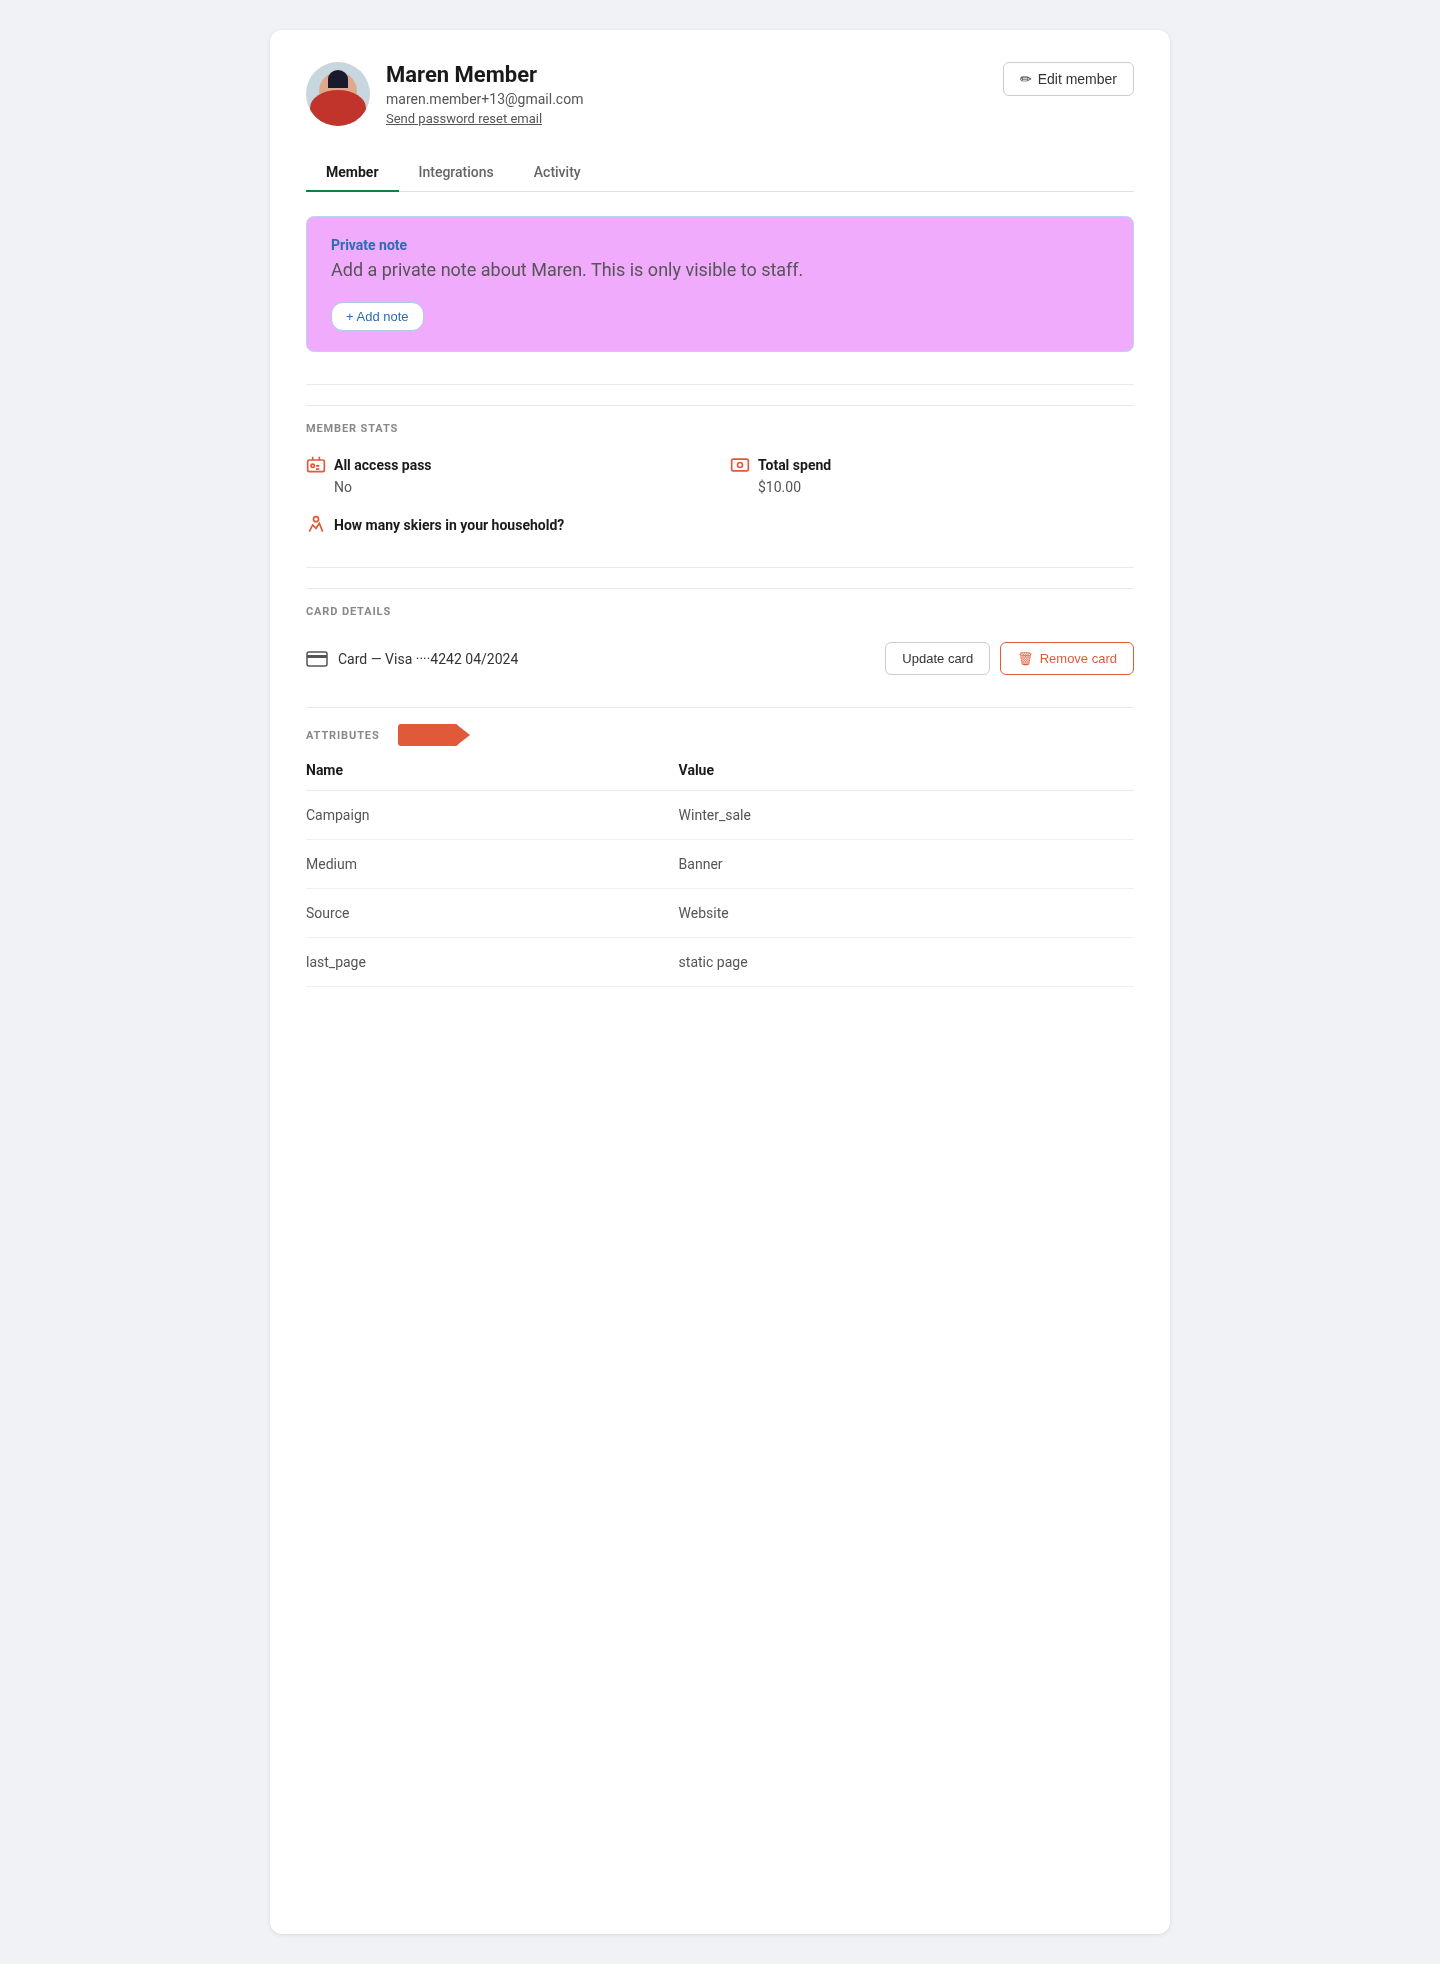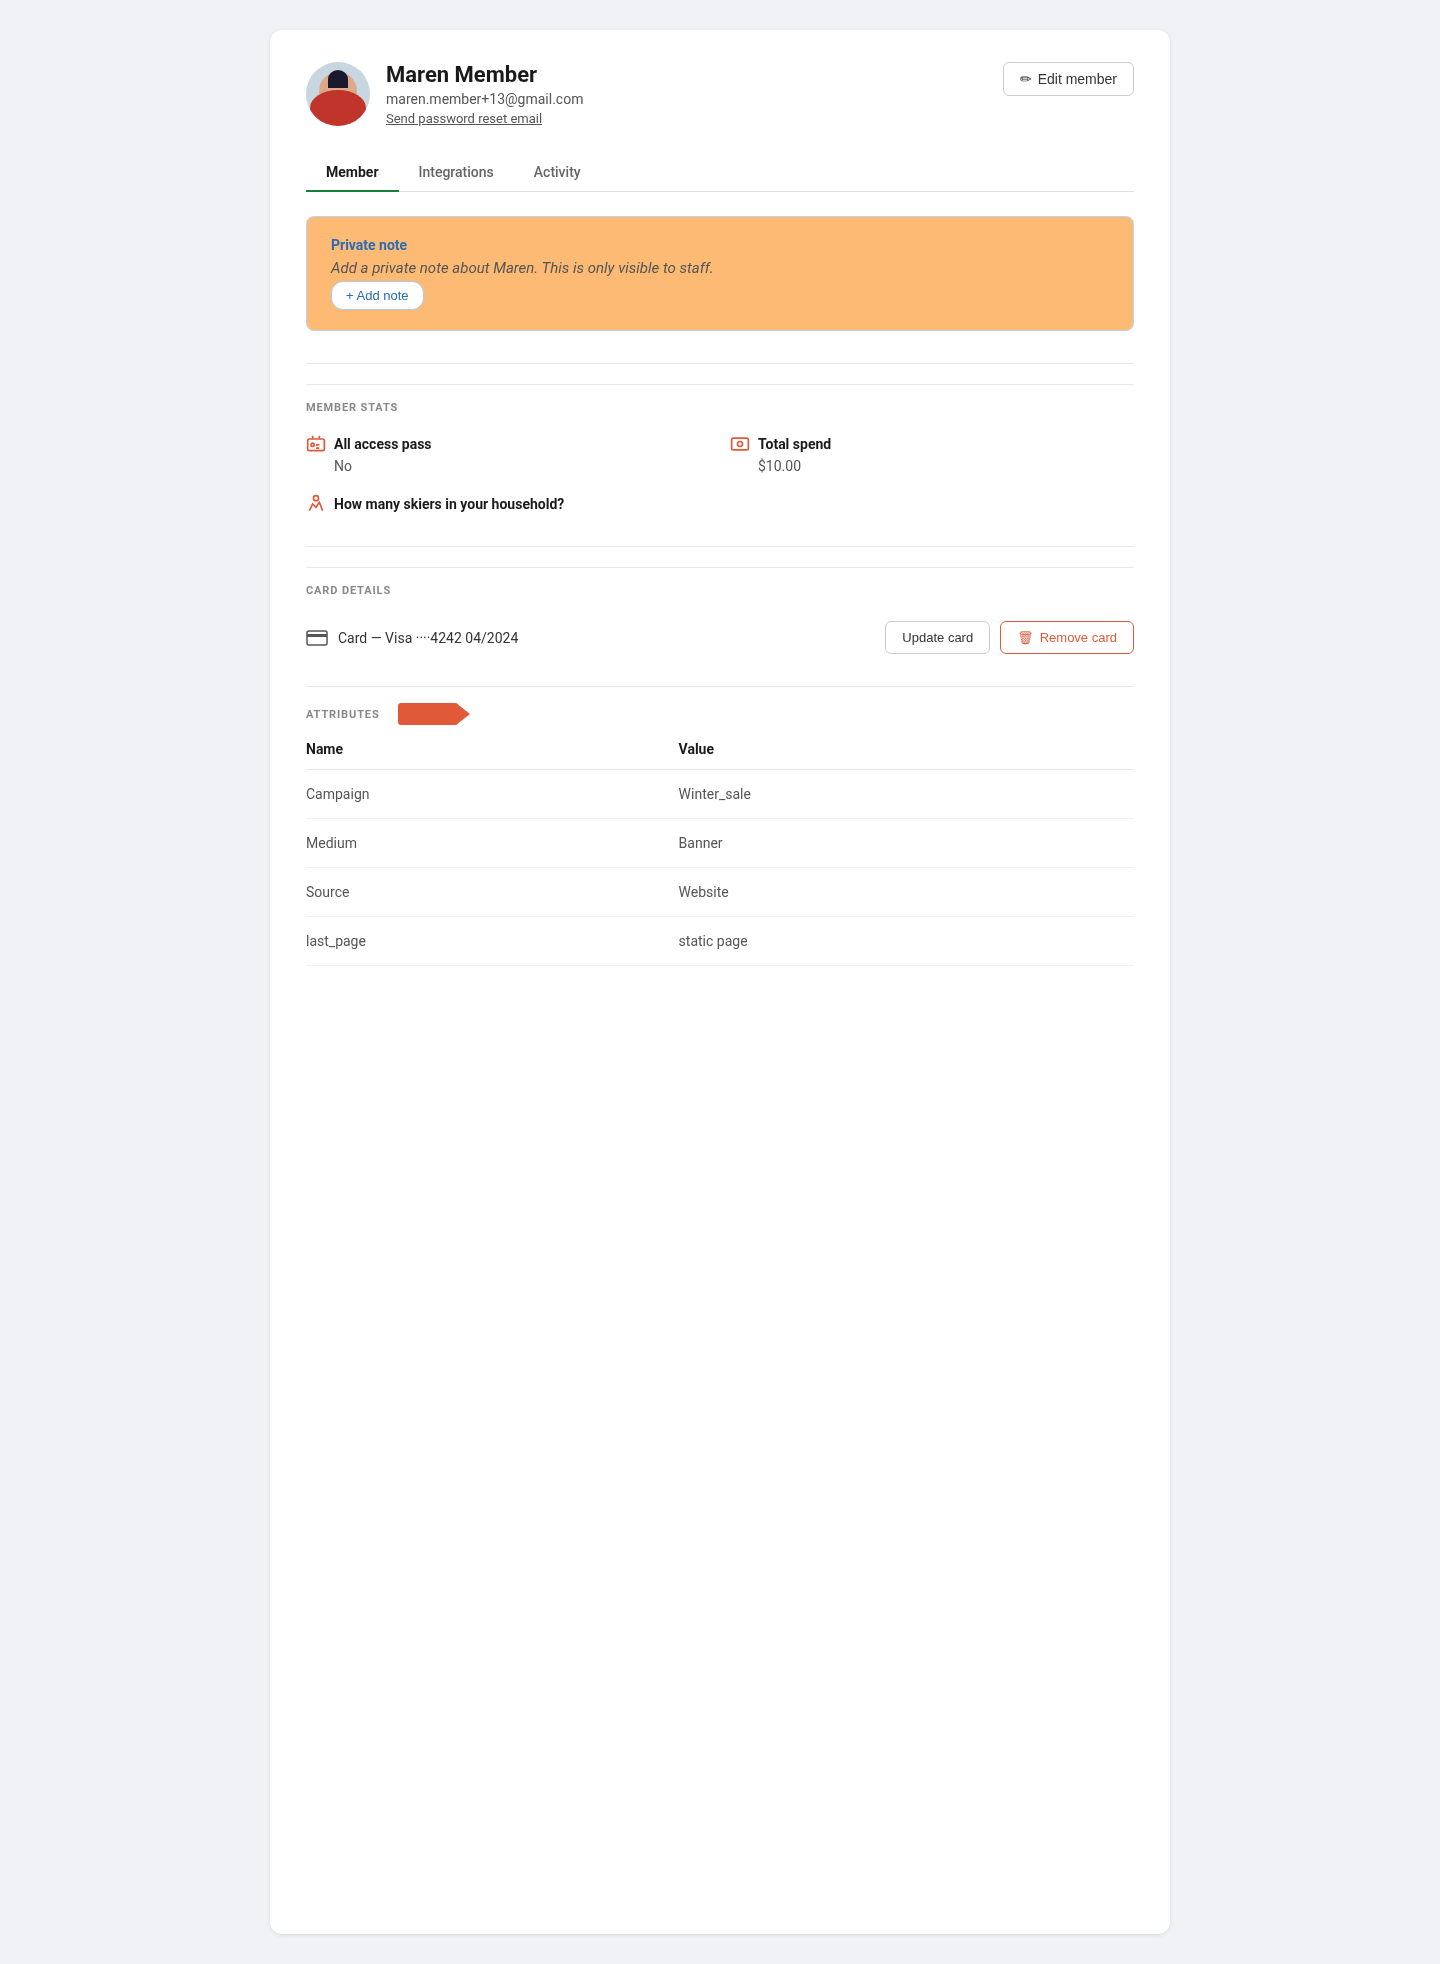--- a/index.html
+++ b/index.html
@@ -92,35 +92,34 @@
     .tab.active {
       color: #1a1a1a;
       font-weight: 700;
       border-bottom: 2px solid #15803d;
     }
 
     
     .private-note-box {
       border: 1px solid #b8d4f0;
       border-radius: 8px;
-      background: #fdba74;
+      background: #f0abfc;
       padding: 20px 24px;
       margin-bottom: 32px;
     }
     .private-note-title {
       font-size: 14px;
       font-weight: 700;
       color: #2a6db5;
       margin-bottom: 6px;
     }
     .private-note-desc {
-      font-size: 15px;
-      color: #555;
-      margin-bottom: 4px;
-      font-style: italic;
+      font-size: 18px;
+      color: #555;
+      margin-bottom: 22px;
     }
     .add-note-btn {
       display: inline-flex;
       align-items: center;
       gap: 4px;
       border: 1px solid #b0c8e8;
       border-radius: 12px;
       padding: 6px 14px;
       background: #fff;
       font-size: 13px;

